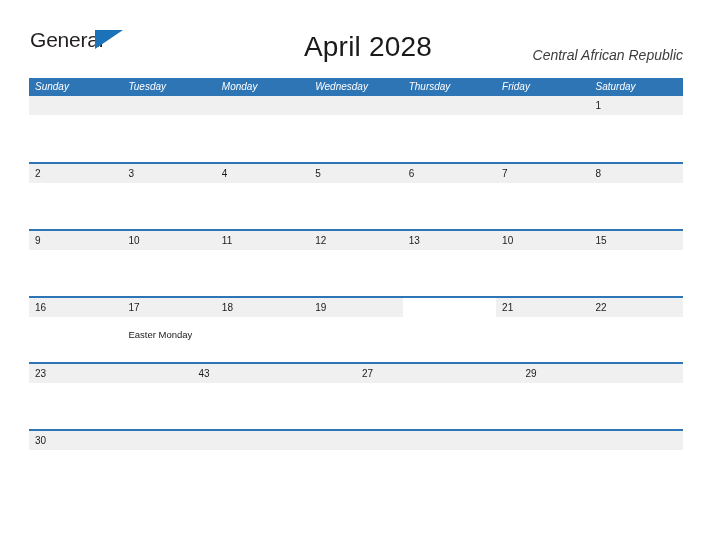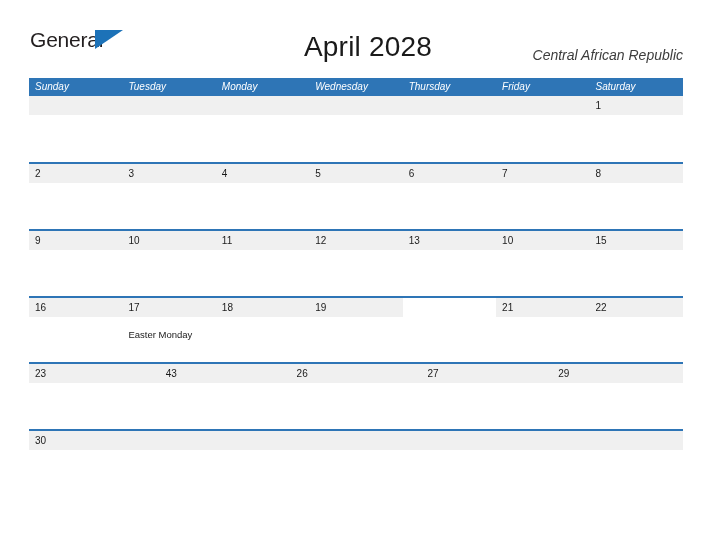--- a/index.html
+++ b/index.html
@@ -443,28 +443,20 @@
       <div class="day-cell">
           <div class="day-band">
             <span class="day-num">43</span>
           </div>
           <div class="day-body">
             <div class="event"></div>
           </div>
         </div>
       <div class="day-cell">
           <div class="day-band">
-            <span class="day-num">26</span>
-          </div>
-          <div class="day-body">
-            <div class="event"></div>
-          </div>
-        </div>
-      <div class="day-cell">
-          <div class="day-band">
             <span class="day-num">27</span>
           </div>
           <div class="day-body">
             <div class="event"></div>
           </div>
         </div>
       <div class="day-cell">
           <div class="day-band">
             <span class="day-num">29</span>
           </div>

